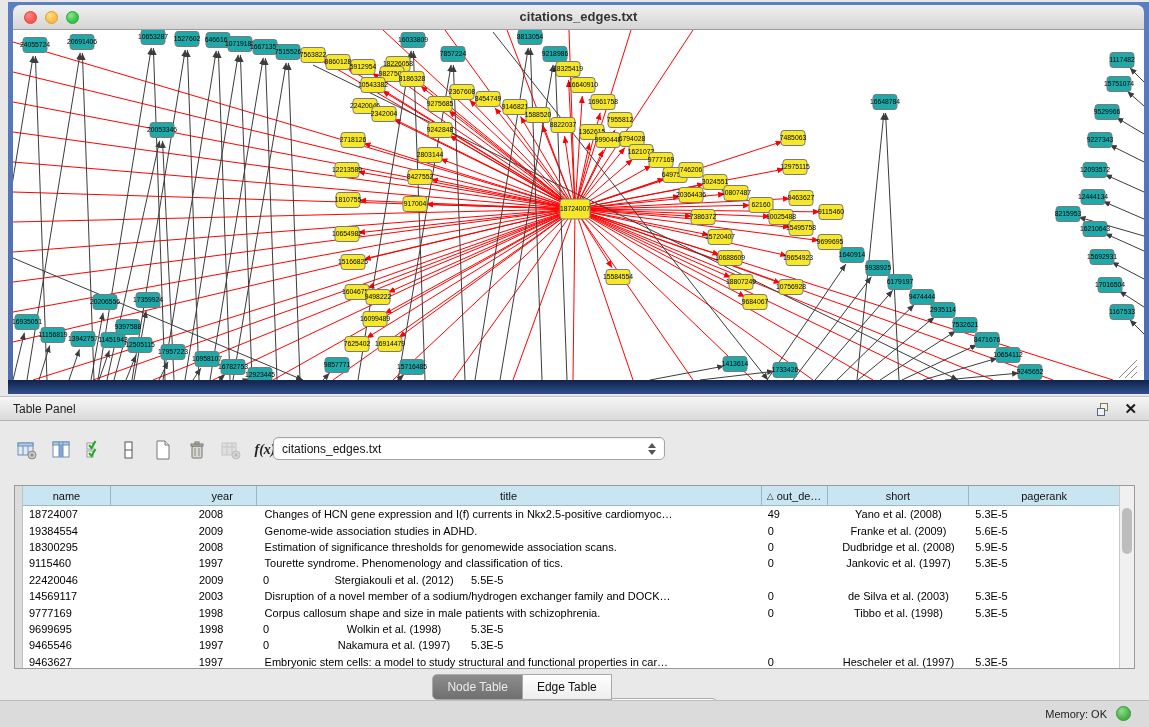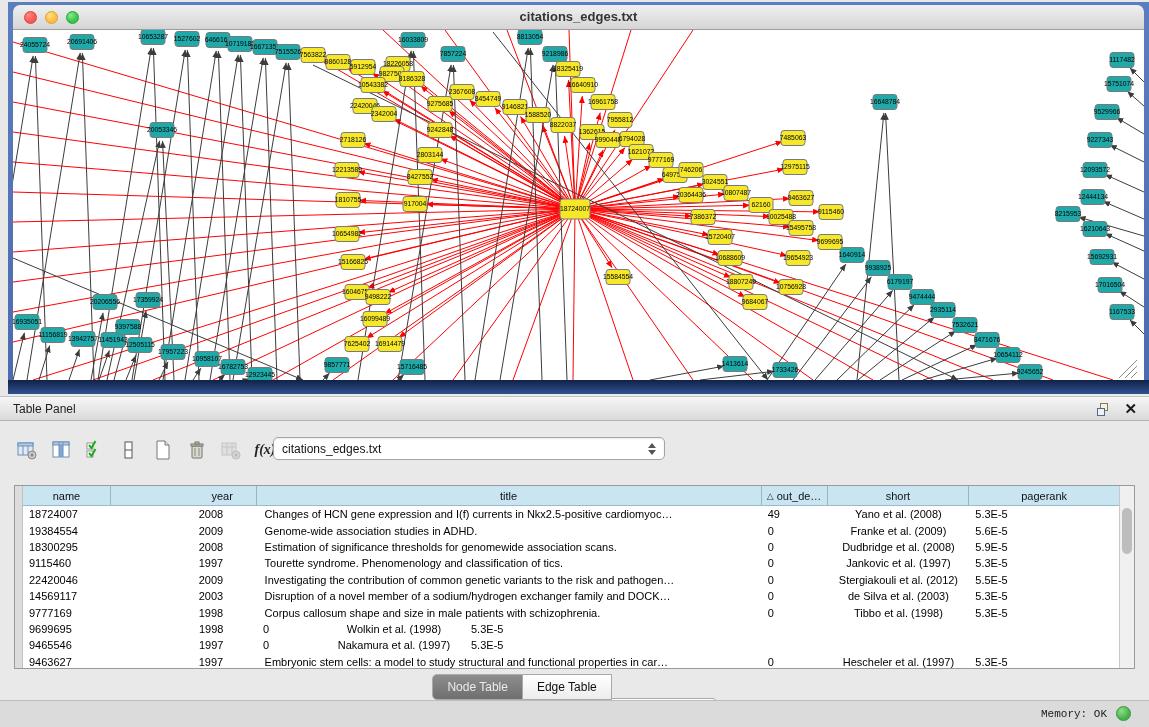--- a/index.html
+++ b/index.html
@@ -74,21 +74,21 @@
   
   #table-tabs{position:absolute;left:0;right:0;top:253px;display:flex;justify-content:center;}
   .seg{height:22px;padding:12px 14px;display:flex;align-items:center;font-size:12px;color:#111;
     background:linear-gradient(180deg,#ffffff,#ededed);border:1px solid #a9a9a9;border-left:none;}
   .seg:first-child{border-left:1px solid #a9a9a9;border-radius:5px 0 0 5px;}
   .seg:last-child{border-radius:0 5px 5px 0;margin-top:24px;}
   .seg.sel{background:linear-gradient(180deg,#8d8d8d,#6f6f6f);color:#ececec;}
 
   
   #status-bar{position:absolute;left:0;top:700px;width:1149px;height:27px;background:#dbdbdb;border-top:1px solid #bdbdbd;}
-  #memory-label{position:absolute;right:42px;top:7px;font-size:11px;color:#222;font-family:Liberation Mono, monospace;}
+  #memory-label{position:absolute;right:42px;top:7px;font-size:11px;color:#222;}
   #memory-dot{position:absolute;right:18px;top:5px;width:15px;height:15px;border-radius:50%;
     background:radial-gradient(circle at 35% 30%,#8fdd8f,#46b246 65%);border:1px solid #379337;}
 </style>
 </head>
 <body>
 
 <div id="network-frame">
   <div id="net-titlebar">
     <div class="lights">
       <div class="light red"></div>
@@ -867,21 +867,20 @@
             <div class="td c2">1997</div>
             <div class="td c3">Tourette syndrome. Phenomenology and classification of tics.</div>
             <div class="td c4">0</div>
             <div class="td c5">Jankovic et al. (1997)</div>
             <div class="td c6">5.3E-5</div>
           </div>
           <div class="tr">
             <div class="td c0">22420046</div>
             <div class="td c1">2</div>
             <div class="td c2">2009</div>
-            <div class="td c3">Investigating the contribution of common genetic variants to the risk and pathogen…</div>
             <div class="td c4">0</div>
             <div class="td c5">Stergiakouli et al. (2012)</div>
             <div class="td c6">5.5E-5</div>
           </div>
           <div class="tr">
             <div class="td c0">14569117</div>
             <div class="td c1">2</div>
             <div class="td c2">2003</div>
             <div class="td c3">Disruption of a novel member of a sodium/hydrogen exchanger family and DOCK…</div>
             <div class="td c4">0</div>

